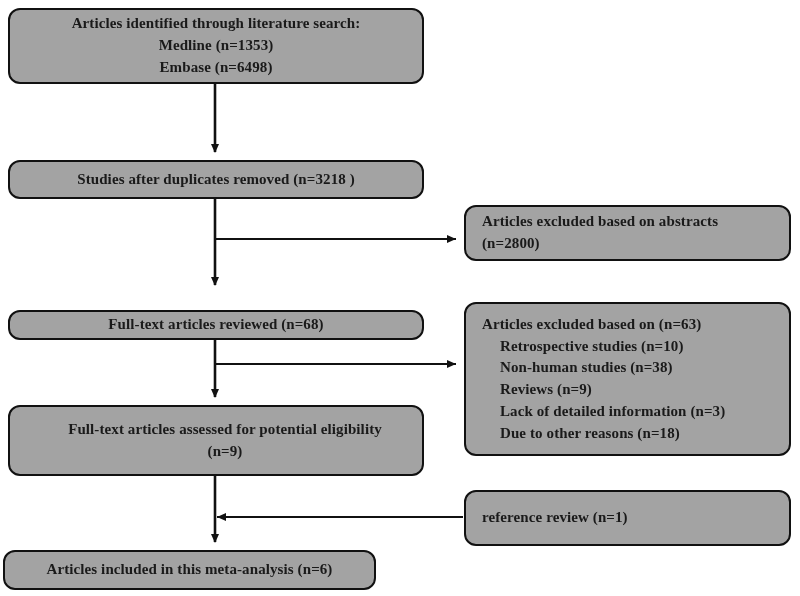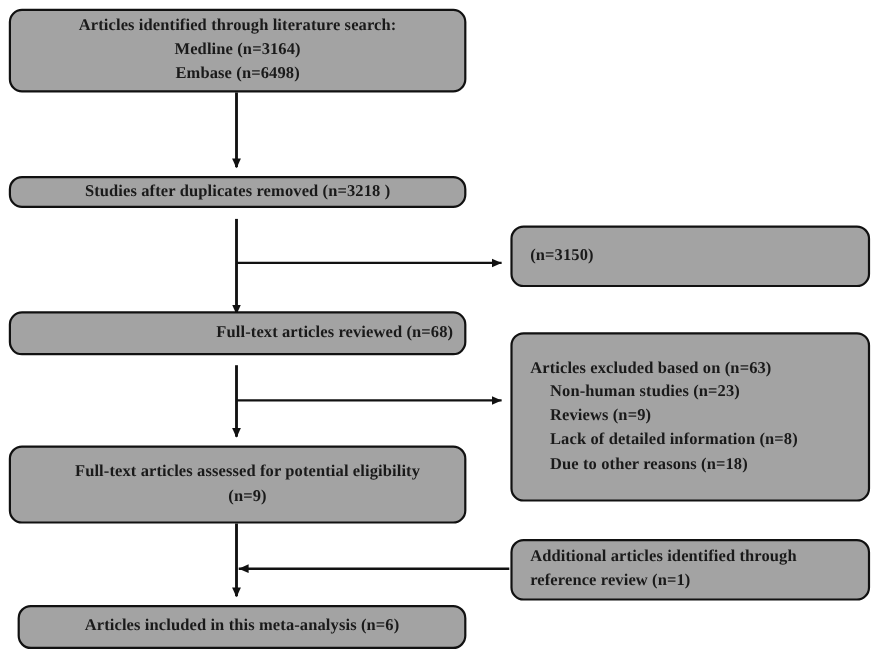--- a/index.html
+++ b/index.html
@@ -51,24 +51,24 @@
     padding: 6px 10px 6px 16px;
   }
   .node .line {
     white-space: pre;
   }
   .node .line.indent {
     padding-left: 18px;
   }
   
   #node-identified { left: 8px;  top: 8px;   width: 416px; height: 76px; }
-  #node-duplicates { left: 8px;  top: 160px; width: 416px; height: 29px; }
-  #node-fulltext-reviewed { left: 8px; top: 283px; width: 416px; height: 40px; align-items: flex-end; }
+  #node-duplicates { left: 8px;  top: 160px; width: 416px; height: 39px; }
+  #node-fulltext-reviewed { left: 8px; top: 310px; width: 416px; height: 30px; }
   #node-eligibility { left: 8px; top: 405px; width: 416px; height: 71px; padding-left: 28px; }
-  #node-included { left: 16px; top: 550px; width: 408px; height: 40px; }
+  #node-included { left: 3px; top: 550px; width: 373px; height: 40px; }
   
   #node-excluded-abstracts { left: 464px; top: 205px; width: 327px; height: 56px; }
   #node-excluded-reasons   { left: 464px; top: 302px; width: 327px; height: 154px; justify-content: center; }
   #node-additional         { left: 464px; top: 490px; width: 327px; height: 56px; }
 </style>
 </head>
 <body>
 
 <div id="diagram">
 
@@ -95,51 +95,52 @@
 
     <line x1="215" y1="364" x2="456" y2="364" stroke="#111111" stroke-width="2.2" marker-end="url(#arrowRight)"></line>
 
     <line x1="215" y1="476" x2="215" y2="542" stroke="#111111" stroke-width="2.6" marker-end="url(#arrowDown)"></line>
 
     <line x1="463" y1="517" x2="217" y2="517" stroke="#111111" stroke-width="2.2" marker-end="url(#arrowLeft)"></line>
   </svg>
 
   <div class="node center" id="node-identified">
     <span class="line">Articles identified through literature search:</span>
-    <span class="line">Medline (n=3164)</span>
+    <span class="line">Medline (n=1353)</span>
     <span class="line">Embase (n=6498)</span>
   </div>
 
   <div class="node center" id="node-duplicates">
     <span class="line">Studies after duplicates removed (n=3218 )</span>
   </div>
 
   <div class="node leftalign" id="node-excluded-abstracts">
-    <span class="line">(n=3150)</span>
+    <span class="line">Articles excluded based on abstracts</span>
+    <span class="line">(n=2800)</span>
   </div>
 
   <div class="node center" id="node-fulltext-reviewed">
     <span class="line">Full-text articles reviewed (n=68)</span>
   </div>
 
   <div class="node leftalign" id="node-excluded-reasons">
     <span class="line">Articles excluded based on (n=63)</span>
-    <span class="line indent">Non-human studies (n=23)</span>
+    <span class="line indent">Retrospective studies (n=10)</span>
+    <span class="line indent">Non-human studies (n=38)</span>
     <span class="line indent">Reviews (n=9)</span>
-    <span class="line indent">Lack of detailed information (n=8)</span>
+    <span class="line indent">Lack of detailed information (n=3)</span>
     <span class="line indent">Due to other reasons (n=18)</span>
   </div>
 
   <div class="node center" id="node-eligibility">
     <span class="line">Full-text articles assessed for potential eligibility</span>
     <span class="line">(n=9)</span>
   </div>
 
   <div class="node leftalign" id="node-additional">
-    <span class="line">Additional articles identified through</span>
     <span class="line">reference review (n=1)</span>
   </div>
 
   <div class="node center" id="node-included">
     <span class="line">Articles included in this meta-analysis (n=6)</span>
   </div>
 
 </div>
 
 </body></html>

